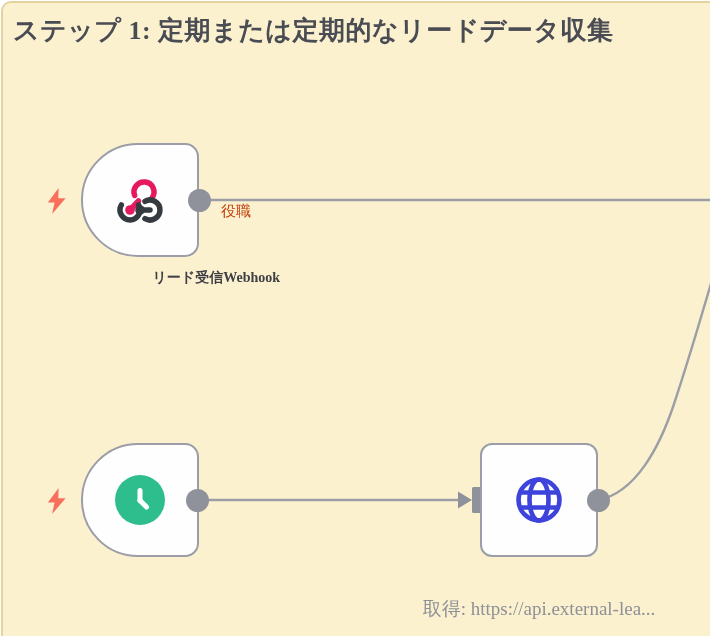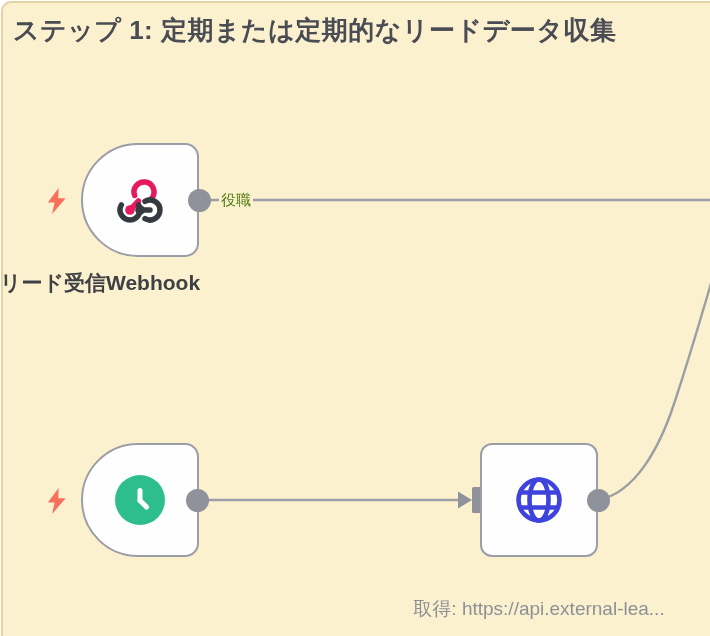--- a/index.html
+++ b/index.html
@@ -1,35 +1,35 @@
 <!DOCTYPE html>
 <html><head>
 <meta charset="utf-8">
 <style>
   html,body{margin:0;padding:0;background:#ffffff;}
   #stage{position:relative;width:710px;height:636px;overflow:hidden;
-         font-family:Liberation Sans, sans-serif;}
+         font-family:Liberation Serif, serif;}
   
   .sticky{position:absolute;left:1px;top:1px;width:730px;height:650px;
           background:#FCF1CF;border:2px solid #E3D2A2;border-radius:10px;box-sizing:border-box;}
   .sticky-title{position:absolute;left:13px;top:13px;width:690px;
           font-size:26px;font-weight:700;color:#4A4C53;letter-spacing:.5px;}
   
   svg.wires{position:absolute;left:0;top:0;pointer-events:none;}
   svg.wires path.wire{pointer-events:stroke;}
   
   .node{position:absolute;width:118px;height:114px;background:#FEFEFE;
         border:2px solid #9B9EA6;box-sizing:border-box;
         display:flex;align-items:center;justify-content:center;}
   .node.trigger{border-radius:58px 14px 14px 58px;}
   .node.regular{border-radius:12px;}
-  .node-label{position:absolute;text-align:left;font-size:21px;font-weight:700;color:#3E4046;white-space:nowrap;}
+  .node-label{position:absolute;text-align:right;font-size:14px;font-weight:700;color:#3E4046;white-space:nowrap;}
   .node-sub{position:absolute;text-align:center;font-size:19px;color:#8E9097;white-space:nowrap;}
   .port-out{position:absolute;width:23px;height:23px;border-radius:50%;background:#8F929A;}
-  .conn-label{position:absolute;font-size:15px;color:#4d7c0f;background:#FCF1CF;padding:0 2px;line-height:18px;}
+  .conn-label{position:absolute;font-size:15px;color:#c2410c;background:#FCF1CF;padding:0 2px;line-height:18px;margin-top:11px;}
   .bolt{position:absolute;width:26px;height:28px;}
   .clock-badge{width:50px;height:50px;border-radius:50%;background:#2EBE8E;
                display:flex;align-items:center;justify-content:center;}
 </style>
 </head>
 <body>
 
 <div id="stage">
 
   <div class="sticky"></div>

